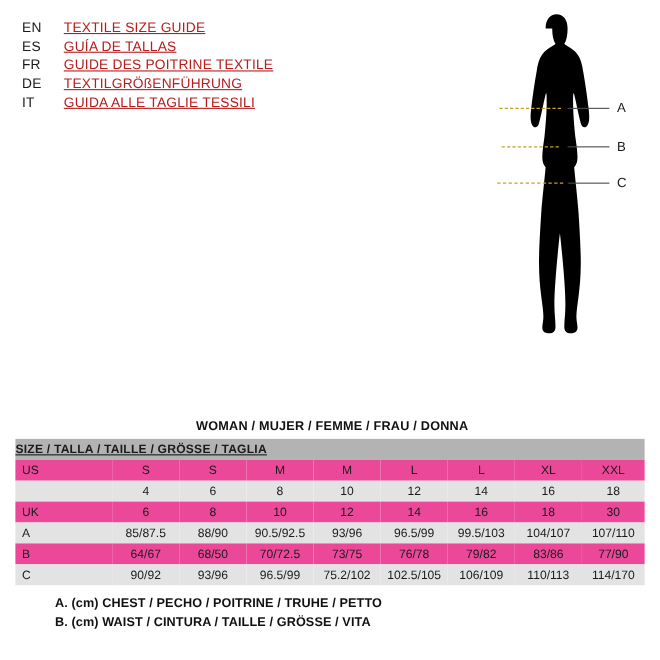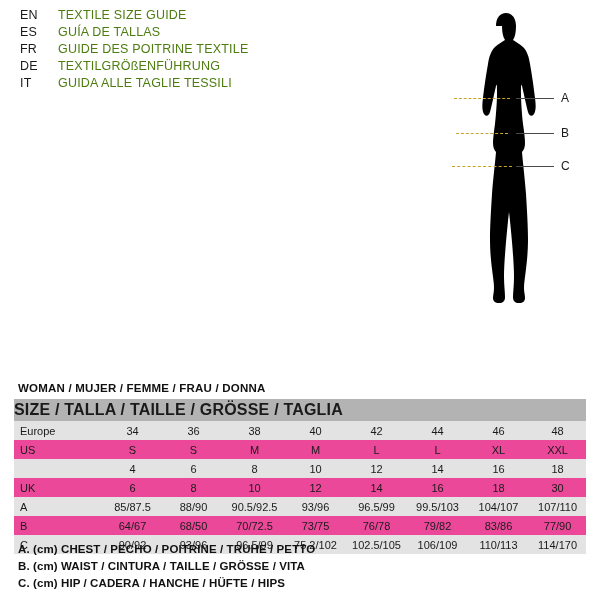--- a/index.html
+++ b/index.html
@@ -13,37 +13,38 @@
     font-family: "Liberation Sans", sans-serif;
     color: #1a1a1a;
     position: relative;
     overflow: hidden;
   }
 
   
   .lang-block {
     position: absolute;
     left: 20px;
-    top: 8px;
+    top: 18px;
     width: 400px;
   }
   .lang-row {
     display: flex;
     align-items: baseline;
     height: 17px;
     font-size: 12.5px;
     letter-spacing: 0.2px;
   }
   .lang-code {
     width: 38px;
     flex: 0 0 38px;
     color: #1a1a1a;
   }
   .lang-text {
-    color: #4d7c0f;
+    color: #b91c1c;
+    text-decoration: underline;
   }
 
   
   .figure-wrap {
     position: absolute;
     right: 0px;
     top: 8px;
     width: 160px;
     height: 370px;
   }
@@ -72,38 +73,40 @@
     left: 14px;
     top: 382px;
     width: 572px;
   }
   .woman-title {
     font-size: 11.5px;
     font-weight: bold;
     letter-spacing: 0.2px;
     padding: 0 0 5px 4px;
     color: #111;
+    text-align: center;
   }
   table.size-table {
     border-collapse: collapse;
     width: 572px;
     font-size: 11px;
     table-layout: fixed;
   }
   table.size-table td {
     padding: 2px 0 2px 0;
     height: 15px;
     vertical-align: middle;
   }
   .row-head td {
     background: #b3b3b3;
     font-weight: bold;
-    font-size: 16px;
+    font-size: 11px;
     padding-left: 6px;
     letter-spacing: 0.2px;
+    text-decoration: underline;
   }
   .row-shade td { background: #e3e3e3; }
   .row-plain td { background: #ec4899; }
   .col-label {
     padding-left: 6px !important;
     text-align: left;
     width: 86px;
   }
   .cell { text-align: center; }
 
@@ -113,20 +116,21 @@
     left: 18px;
     top: 543px;
     width: 560px;
   }
   .note-row {
     font-size: 11.5px;
     font-weight: bold;
     letter-spacing: 0.1px;
     height: 17px;
     color: #111;
+    margin-left: 32px;
   }
 </style>
 </head>
 <body>
 
 <div class="lang-block">
   <div class="lang-row">
     <span class="lang-code">EN</span>
     <span class="lang-text">TEXTILE SIZE GUIDE</span>
   </div>
@@ -223,31 +227,20 @@
         <col style="width:61px">
       <col style="width:61px">
         <col style="width:61px">
         <col style="width:61px">
         <col style="width:57px">
     </colgroup>
     <tbody>
       <tr class="row-head">
         <td colspan="9">SIZE / TALLA / TAILLE / GRÖSSE / TAGLIA</td>
       </tr>
-      <tr class="row-shade">
-        <td class="col-label">Europe</td>
-        <td class="cell">34</td>
-        <td class="cell">36</td>
-        <td class="cell">38</td>
-        <td class="cell">40</td>
-        <td class="cell">42</td>
-        <td class="cell">44</td>
-        <td class="cell">46</td>
-        <td class="cell">48</td>
-      </tr>
       <tr class="row-plain">
         <td class="col-label">US</td>
         <td class="cell">S</td>
         <td class="cell">S</td>
         <td class="cell">M</td>
         <td class="cell">M</td>
         <td class="cell">L</td>
         <td class="cell">L</td>
         <td class="cell">XL</td>
         <td class="cell">XXL</td>
@@ -307,14 +300,13 @@
         <td class="cell">110/113</td>
         <td class="cell">114/170</td>
       </tr>
     </tbody>
   </table>
 </div>
 
 <div class="notes">
   <div class="note-row">A. (cm) CHEST / PECHO / POITRINE / TRUHE / PETTO</div>
   <div class="note-row">B. (cm) WAIST / CINTURA / TAILLE / GRÖSSE / VITA</div>
-  <div class="note-row">C. (cm) HIP / CADERA / HANCHE / HÜFTE / HIPS</div>
 </div>
 
 </body></html>

